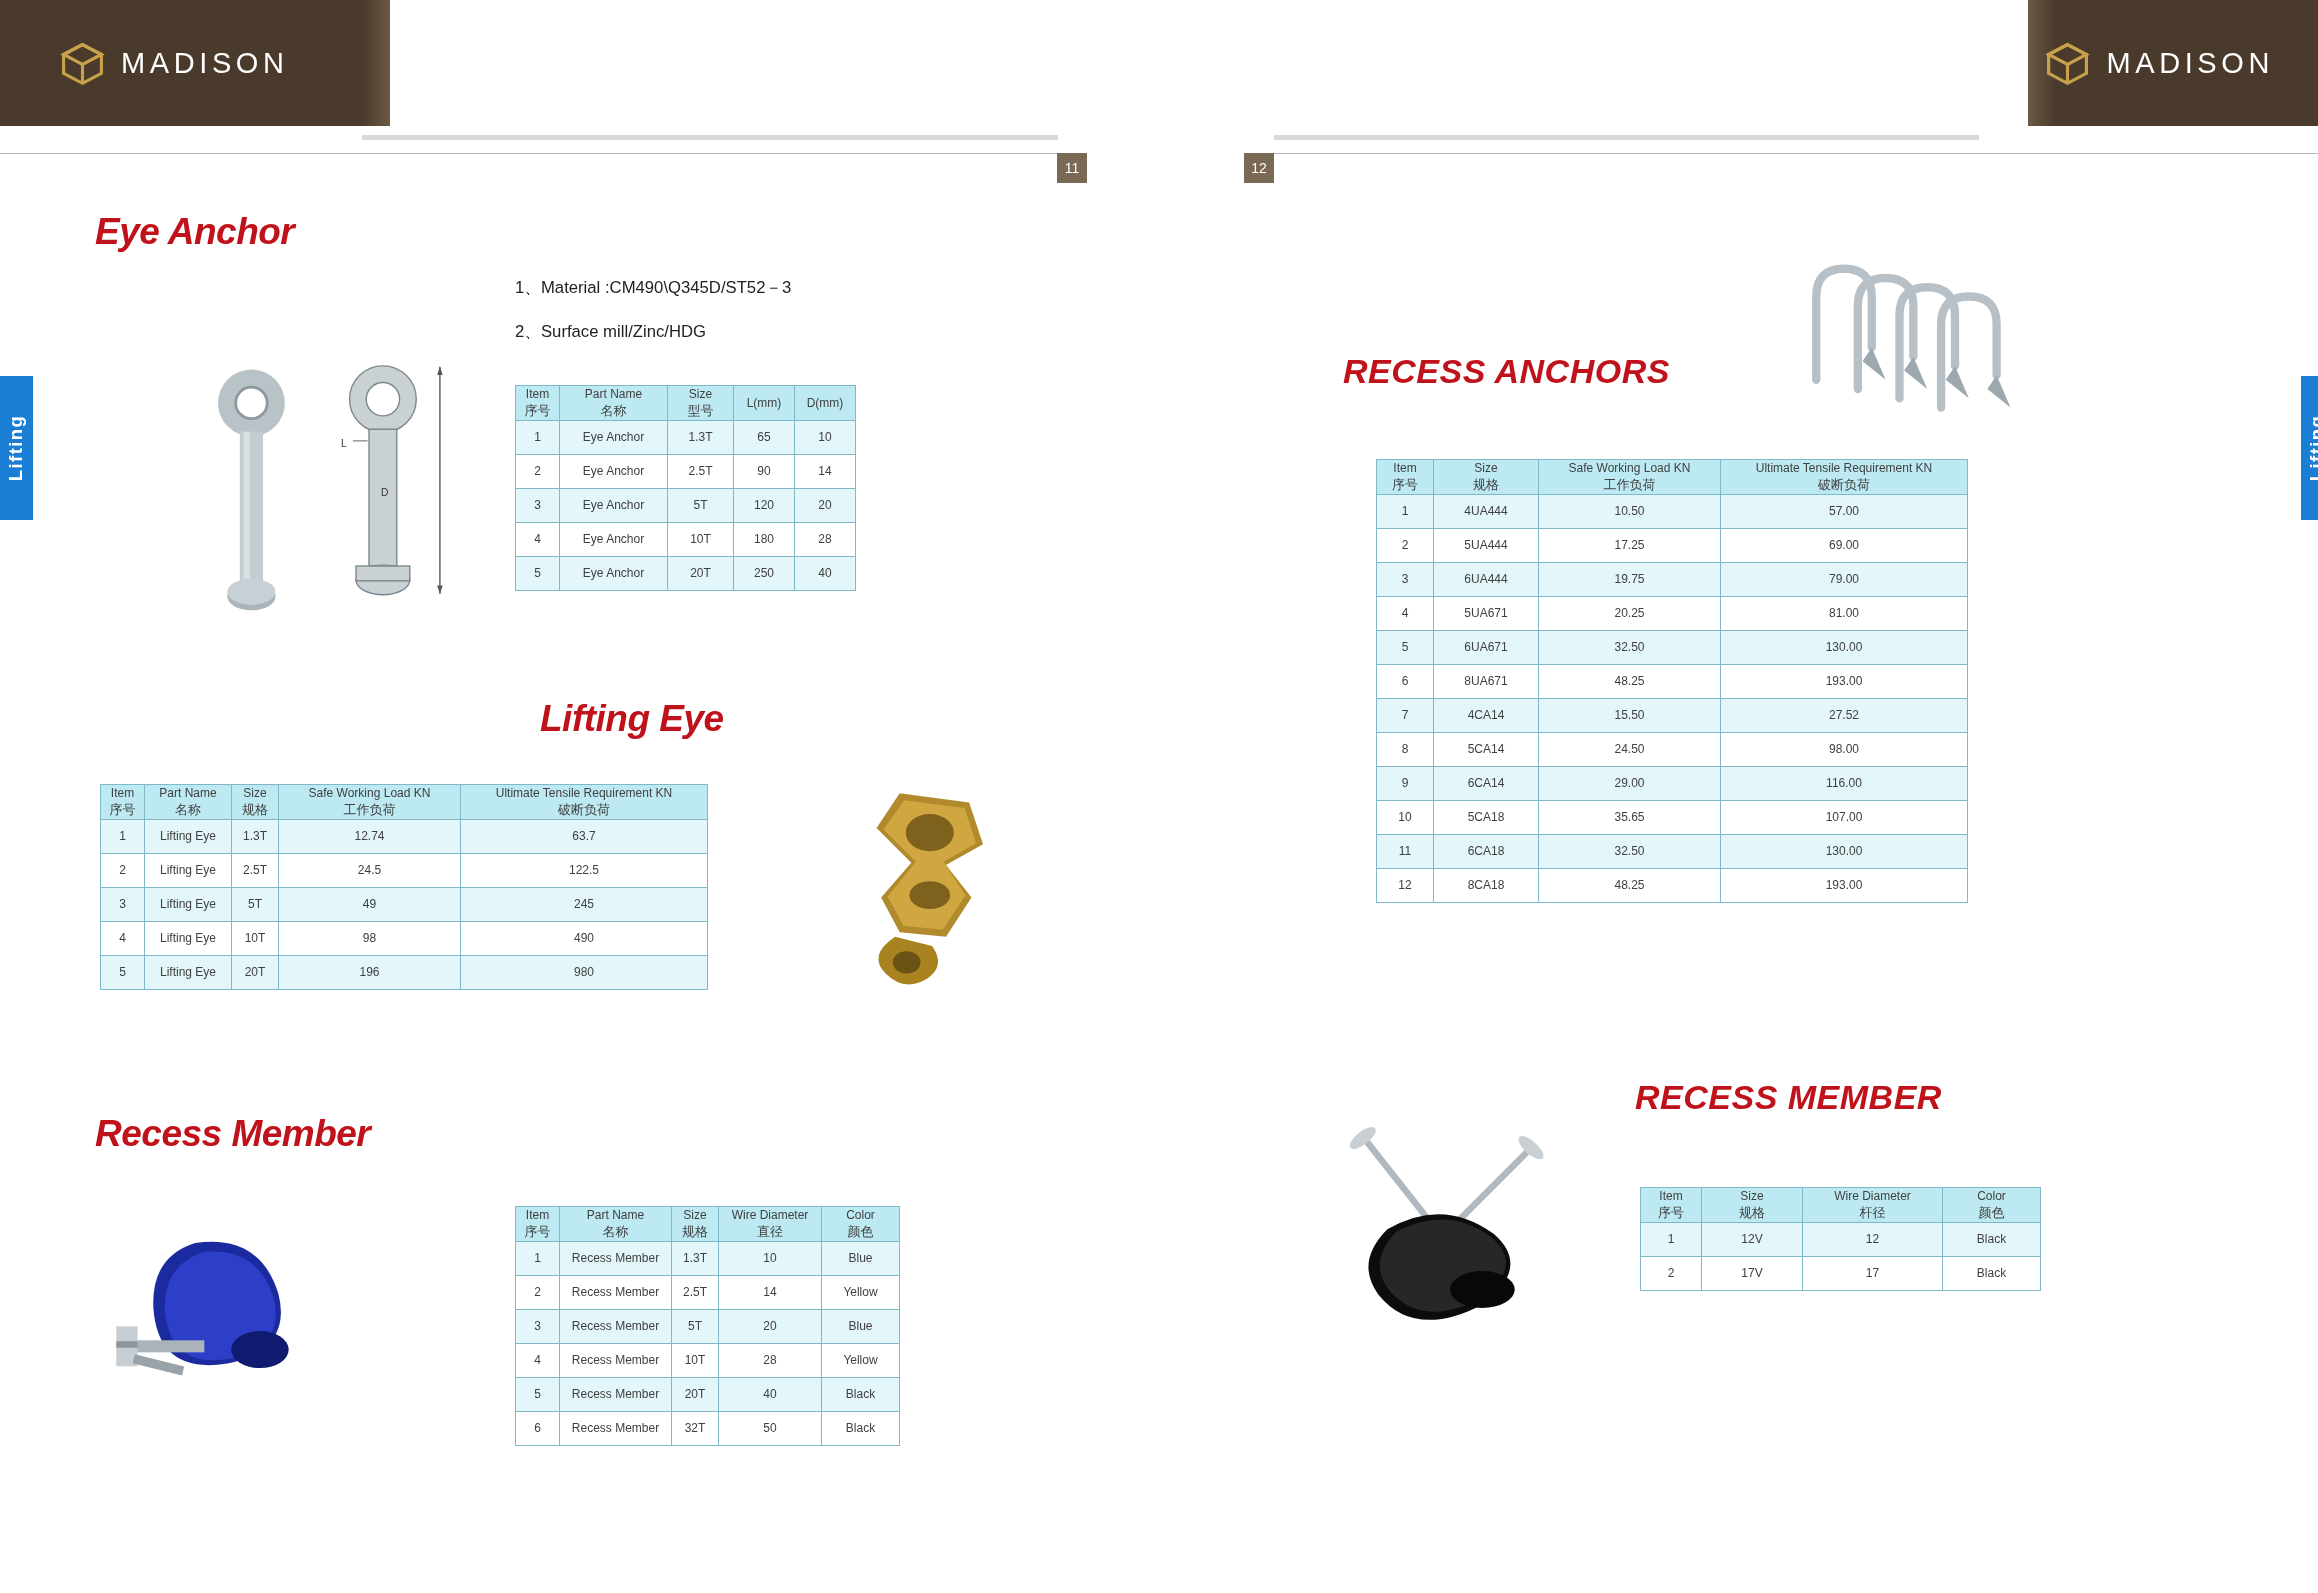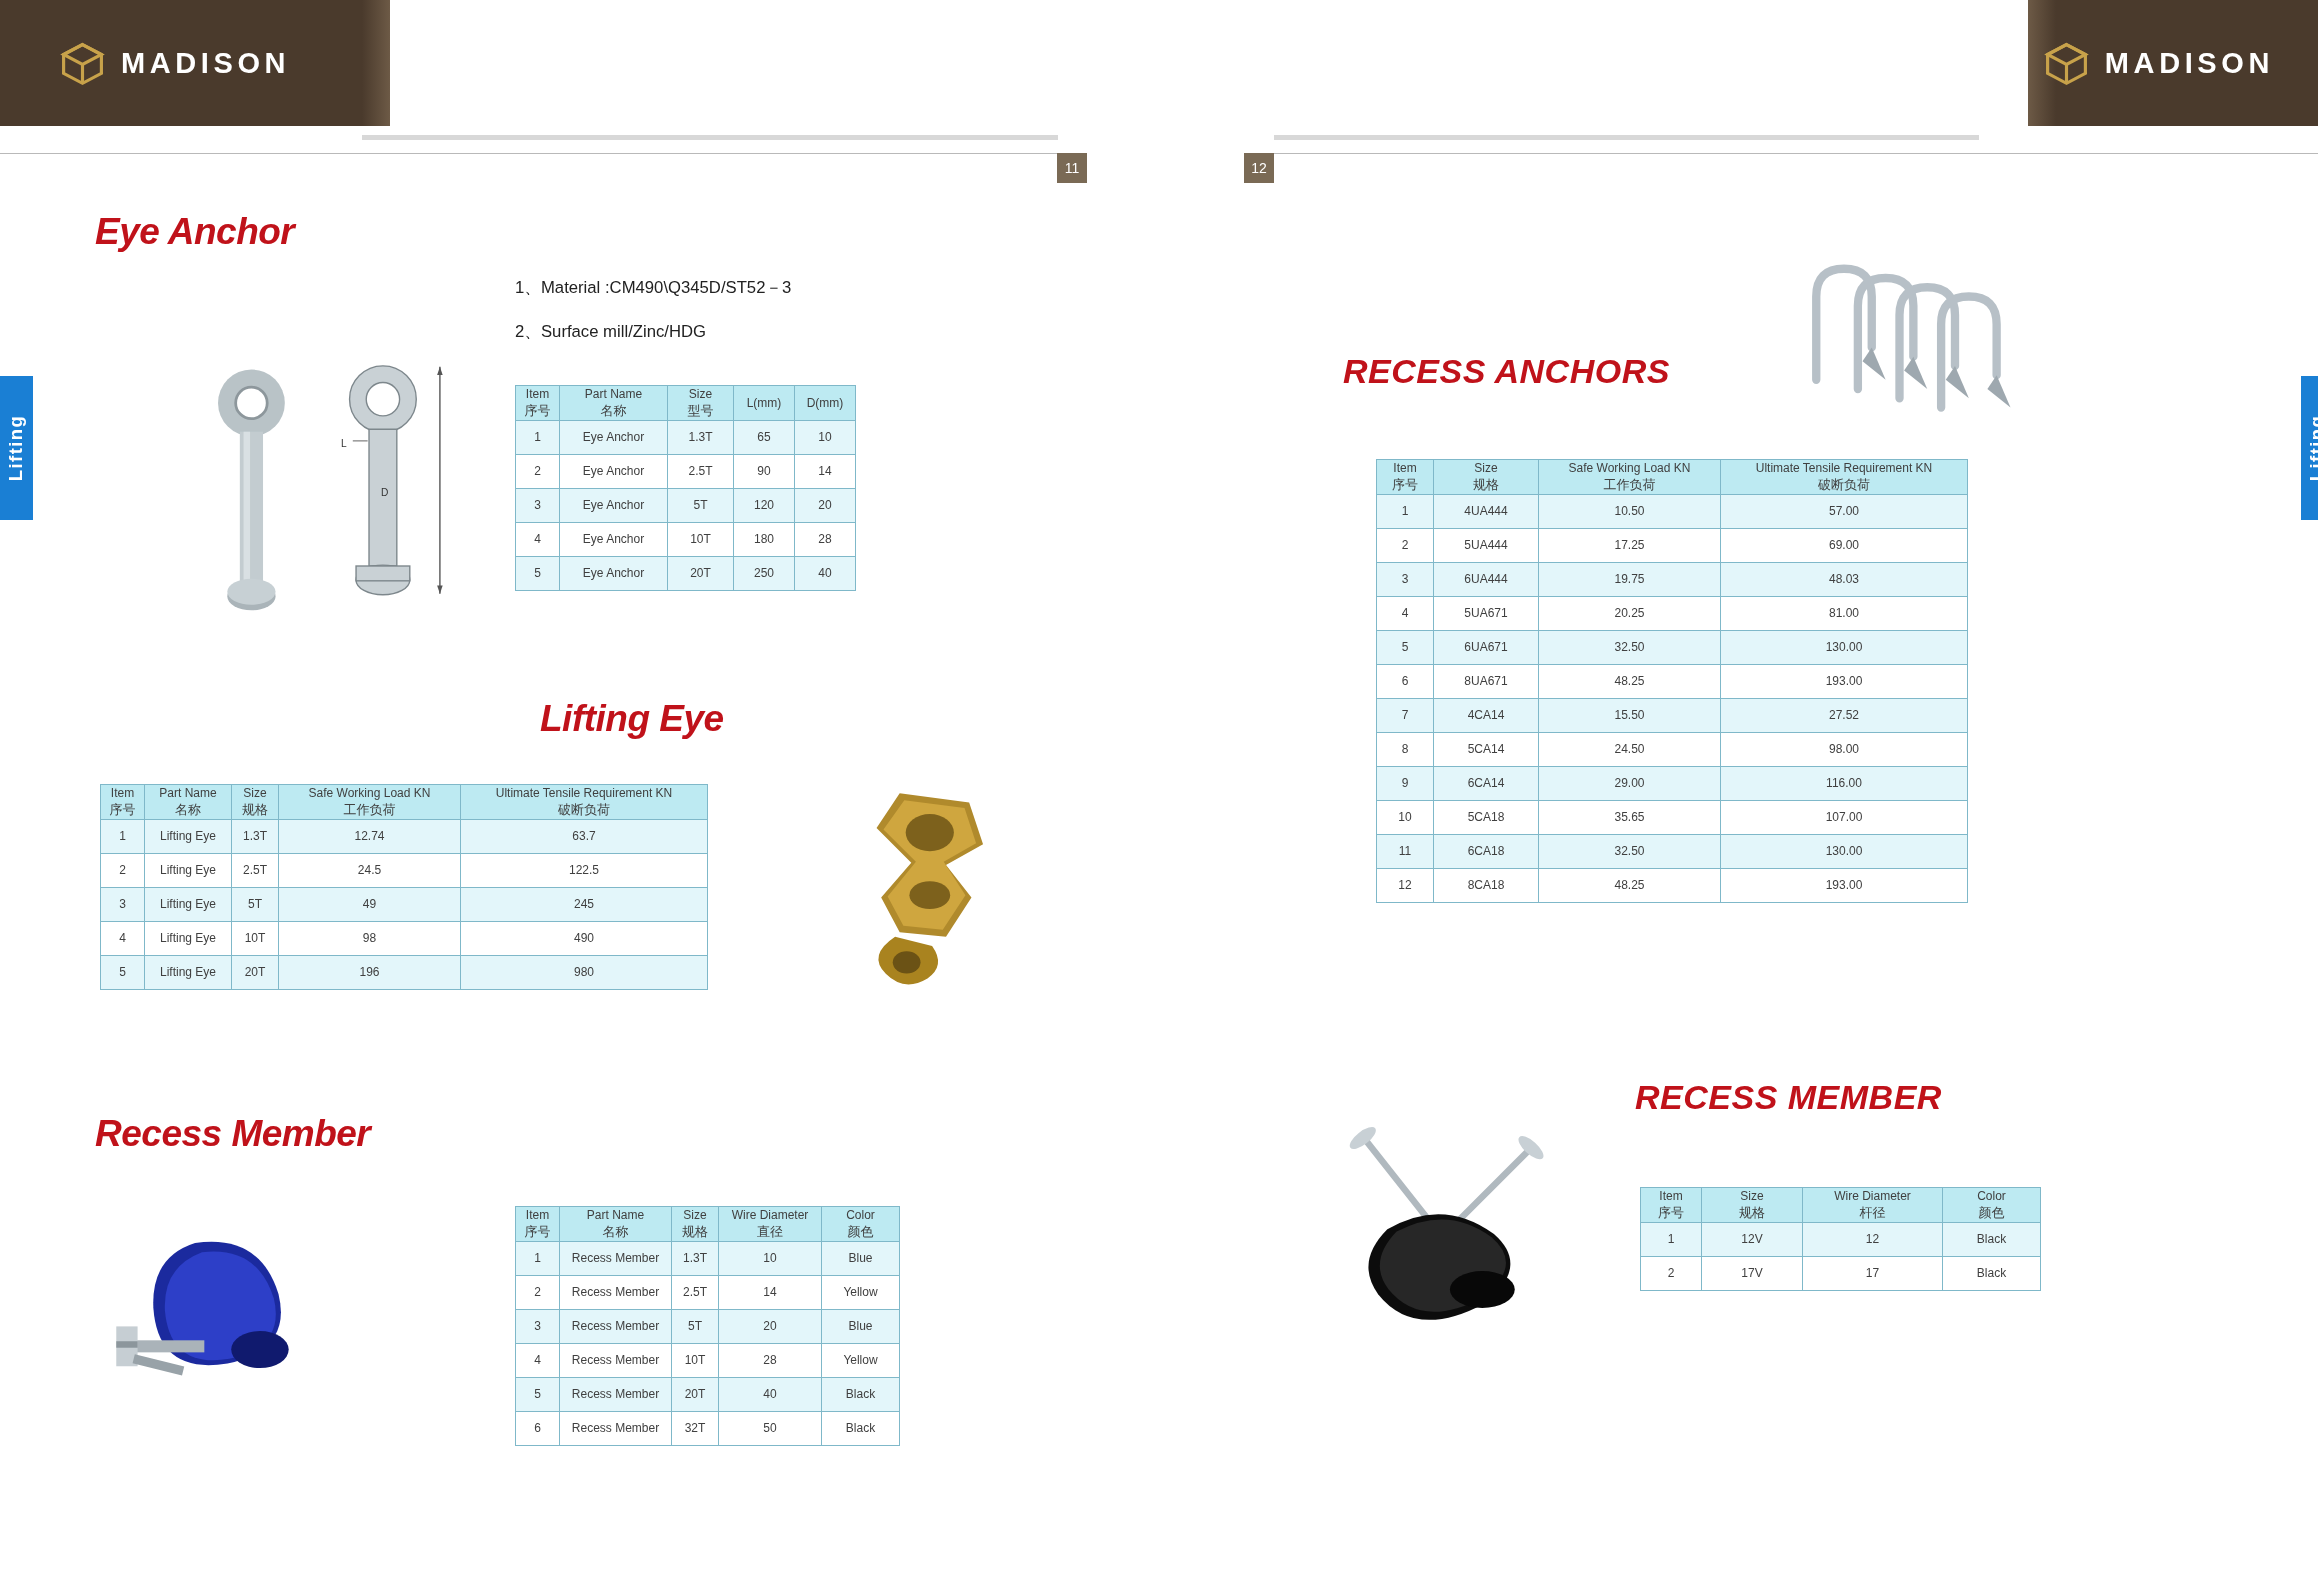--- a/index.html
+++ b/index.html
@@ -14,21 +14,21 @@
   .page.left{left:0;}
   .page.right{left:1167px;}
 
   
   .hdr-dark{position:absolute;top:0;left:0;width:362px;height:126px;background:#4a3a2c;}
   .hdr-dark:after{content:"";position:absolute;right:-28px;top:0;width:28px;height:126px;
      background:linear-gradient(to right,#4a3a2c,#6d5a46);}
   .logo-wrap{position:absolute;display:flex;align-items:center;gap:16px;}
   .logo-mark{width:45px;height:45px;position:relative;}
   .logo-mark svg{width:45px;height:45px;display:block;}
-  .logo-text{font-size:29px;letter-spacing:4.6px;font-weight:bold;}
+  .logo-text{font-size:29px;letter-spacing:4.6px;font-weight:normal;}
   .logo-text.on-dark{color:#ffffff;}
 
   .rule{position:absolute;height:4.6px;background:#d8d8d8;}
   .rule-thin{position:absolute;height:1.4px;background:#b9b9b9;}
 
   .pagenum{position:absolute;width:30px;height:30px;background:#7a6a55;color:#fff;
     font-size:14px;display:flex;align-items:center;justify-content:center;}
 
   
   .sidetab{position:absolute;width:33px;height:144px;background:#1a7fd4;color:#fff;
@@ -412,21 +412,21 @@
       <tr>
         <td>2</td>
         <td>5UA444</td>
         <td>17.25</td>
         <td>69.00</td>
       </tr>
       <tr class="alt">
         <td>3</td>
         <td>6UA444</td>
         <td>19.75</td>
-        <td>48.03</td>
+        <td>79.00</td>
       </tr>
       <tr>
         <td>4</td>
         <td>5UA671</td>
         <td>20.25</td>
         <td>81.00</td>
       </tr>
       <tr class="alt">
         <td>5</td>
         <td>6UA671</td>

